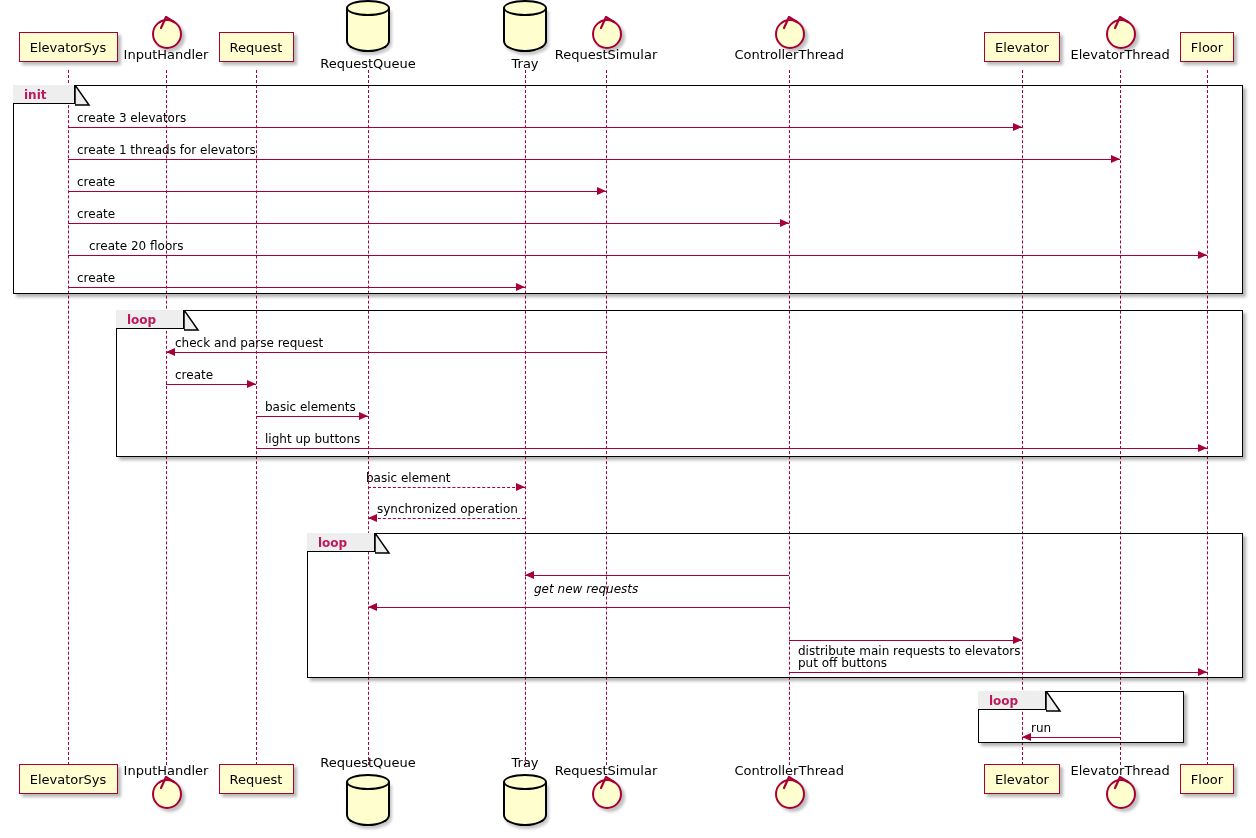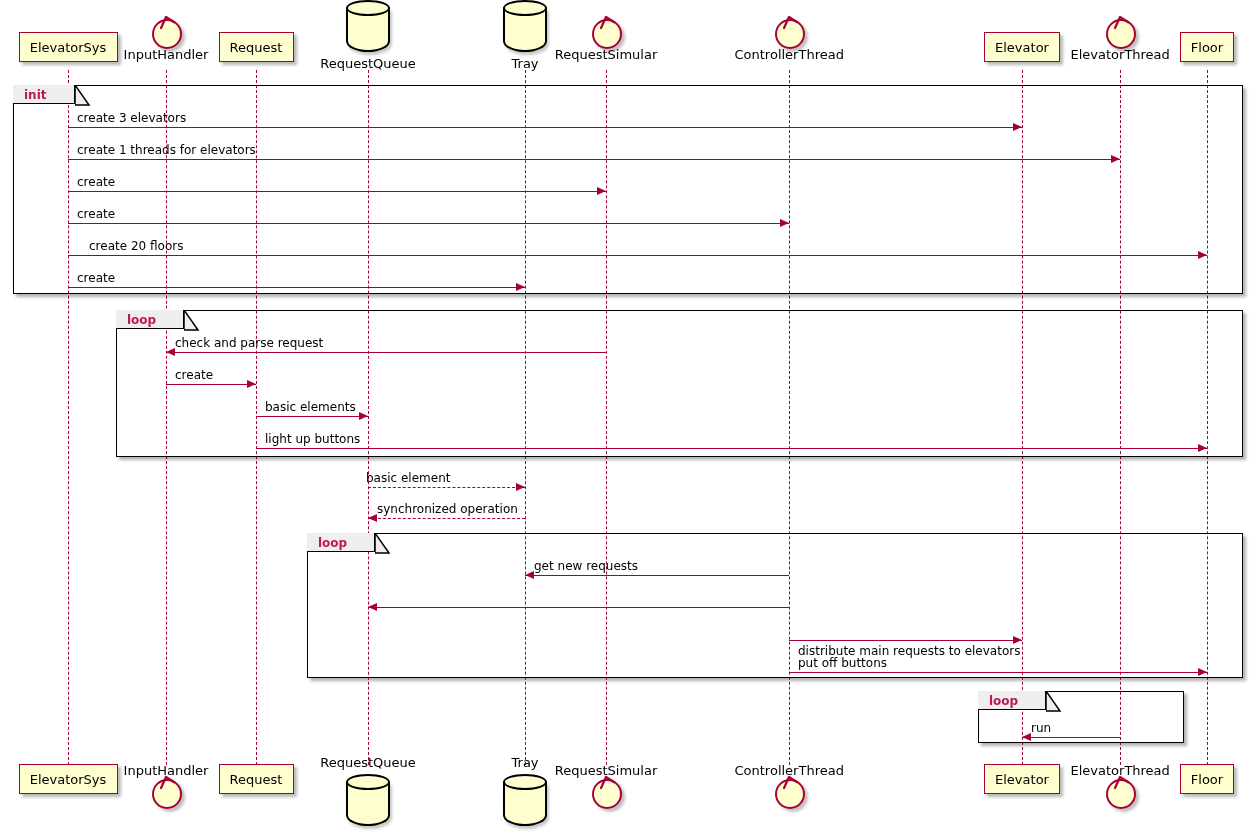--- a/index.html
+++ b/index.html
@@ -253,21 +253,21 @@
     <div class="arrowR" style="left: 1198px; top: 444px;"></div>
     <div class="msgtext" style="left: 265px; top: 432px;">light up buttons</div>
     <div class="msgline dotted" style="left: 368px; top: 487px; width: 157px;"></div>
     <div class="arrowR" style="left: 516px; top: 483px;"></div>
     <div class="msgtext" style="left: 366px; top: 471px;">basic element</div>
     <div class="msgline dotted" style="left: 368px; top: 518px; width: 157px;"></div>
     <div class="arrowL" style="left: 368px; top: 514px;"></div>
     <div class="msgtext" style="left: 377px; top: 502px;">synchronized operation</div>
     <div class="msgline" style="left: 525px; top: 575px; width: 264px;"></div>
     <div class="arrowL" style="left: 525px; top: 571px;"></div>
-    <div class="msgtext" style="left: 534px; top: 559px;">get new requests</div>
+    <div class="msgtext" style="left: 534px; top: 582px; font-style: italic;">get new requests</div>
     <div class="msgline" style="left: 368px; top: 607px; width: 421px;"></div>
     <div class="arrowL" style="left: 368px; top: 603px;"></div>
     <div class="msgline" style="left: 789px; top: 640px; width: 233px;"></div>
     <div class="arrowR" style="left: 1013px; top: 636px;"></div>
     <div class="msgtext" style="left: 798px; top: 644px;">distribute main requests to elevators</div>
     <div class="msgline" style="left: 789px; top: 672px; width: 418px;"></div>
     <div class="arrowR" style="left: 1198px; top: 668px;"></div>
     <div class="msgtext" style="left: 798px; top: 656px;">put off buttons</div>
     <div class="msgline" style="left: 1022px; top: 737px; width: 98px;"></div>
     <div class="arrowL" style="left: 1022px; top: 733px;"></div>

